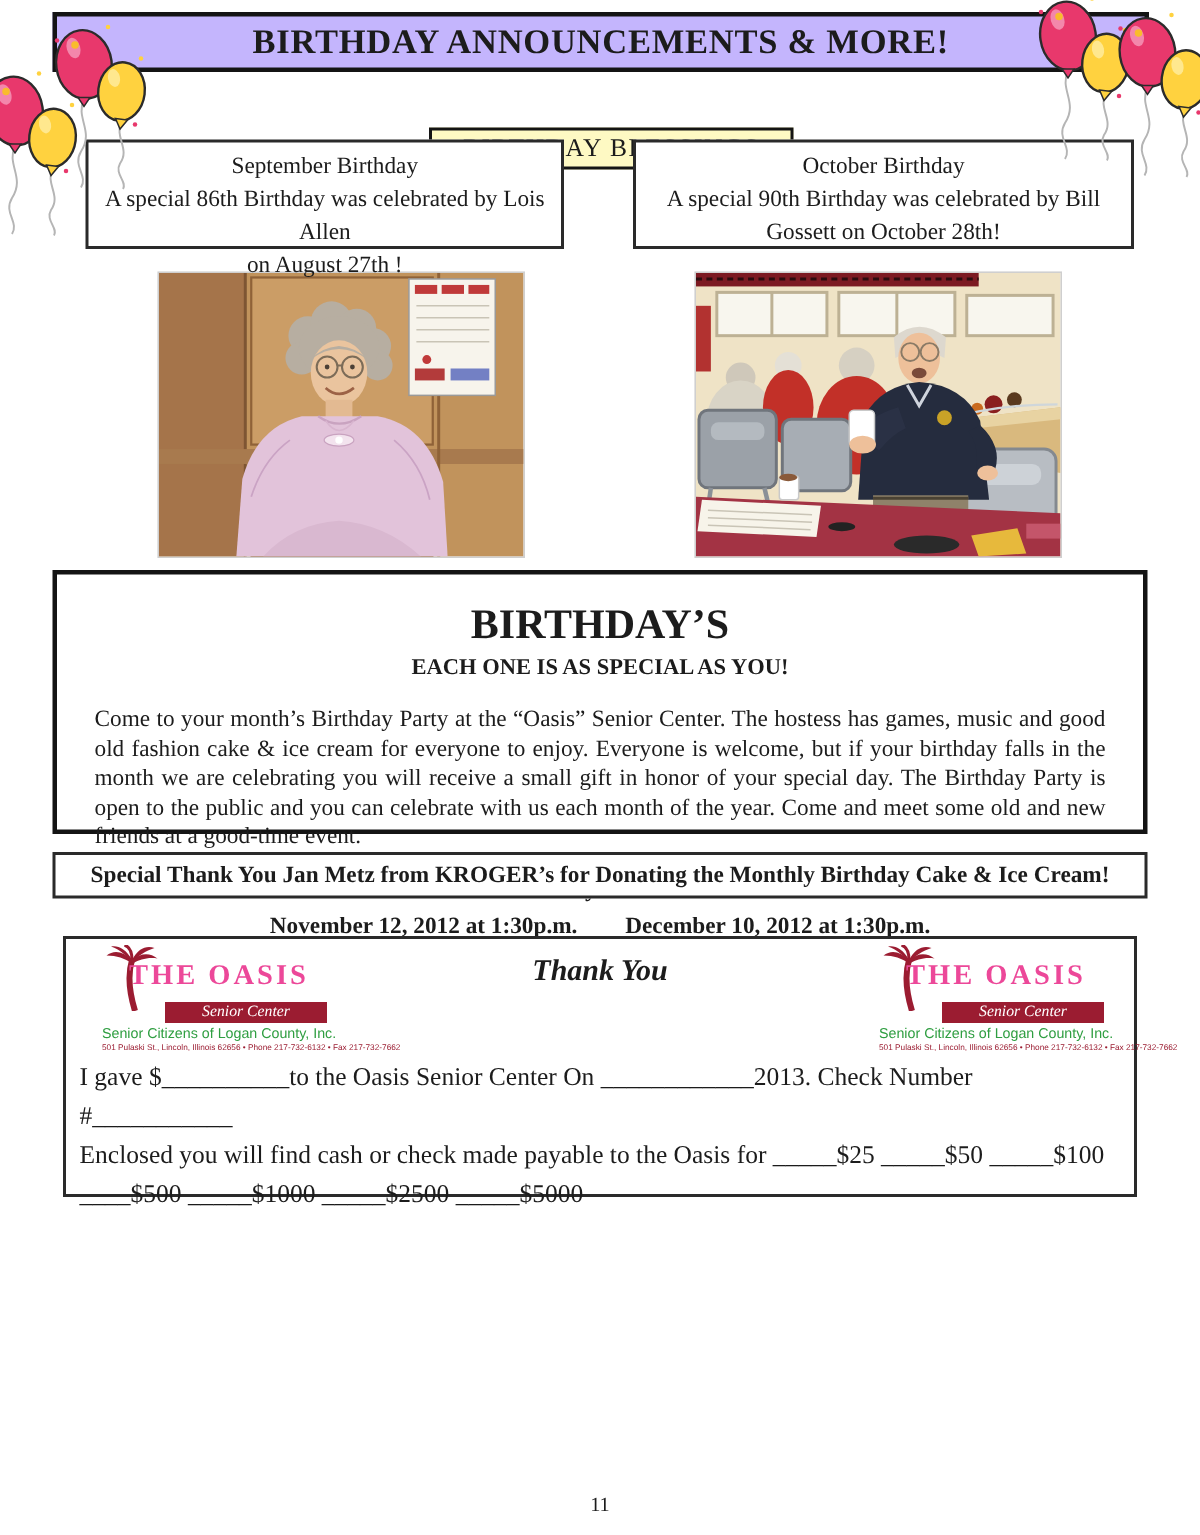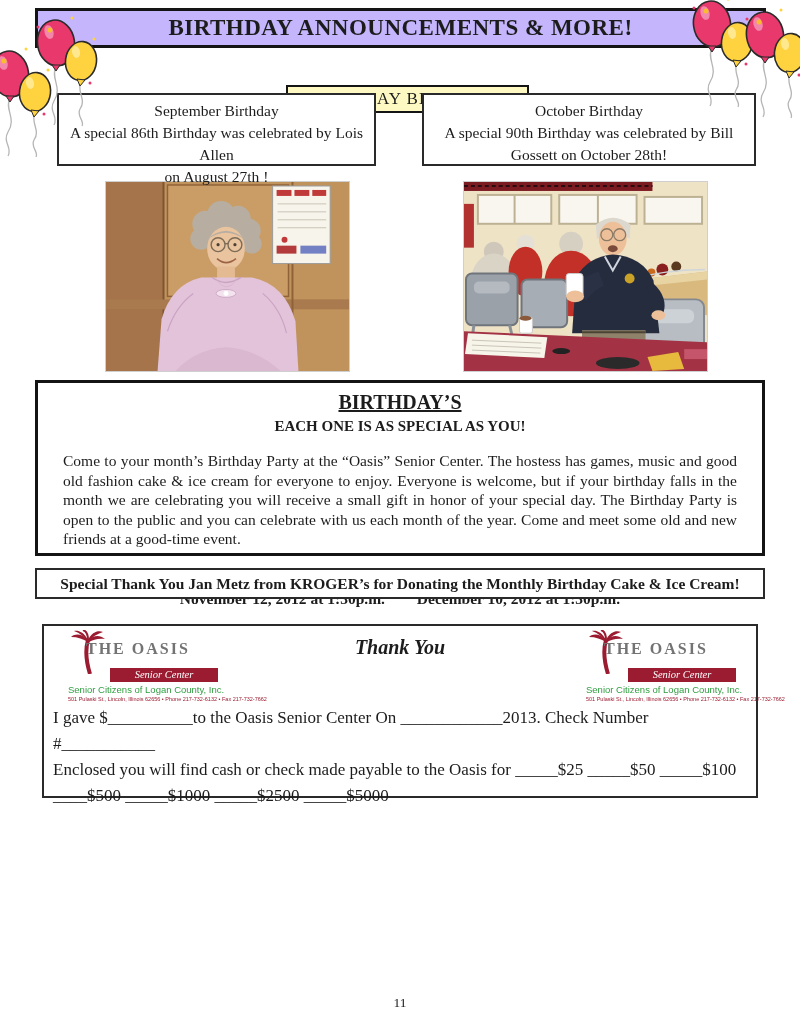--- a/index.html
+++ b/index.html
@@ -17,21 +17,21 @@
   .blessings-box h2{margin:0;font-size:17px;font-weight:normal;letter-spacing:1px;}
 
   .bday-note{border:2px solid #2a2a2a;background:#fff;text-align:center;
              font-size:15.5px;line-height:22px;padding-top:5px;z-index:3;}
   .sept-note{left:57px;top:93px;width:319px;height:73px;}
   .oct-note{left:422px;top:93px;width:334px;height:73px;}
   .bday-note .note-title{font-size:15.5px;}
 
   .birthdays-box{left:35px;top:380px;width:730px;height:176px;border:3px solid #141414;
              background:#fff;padding:6px 9px;}
-  .birthdays-box .bd-title{text-align:center;font-size:20px;font-weight:bold;margin:2px 0 4px 0;text-decoration:underline;}
+  .birthdays-box .bd-title{text-align:center;font-size:28px;font-weight:bold;margin:12px 0 4px 0;}
   .birthdays-box .bd-sub{text-align:center;font-size:15px;font-weight:bold;margin:0 0 6px 0;}
   .birthdays-box .bd-body{font-size:15.5px;line-height:19.5px;text-align:justify;margin:16px;}
   .birthdays-box .bd-party{text-align:center;font-size:16px;font-weight:bold;margin:9px 0 0 0;}
   .birthdays-box .bd-dates{text-align:center;font-size:15.5px;font-weight:bold;margin:7px 0 0 0;}
   .birthdays-box .bd-dates span{margin:0 14px;}
 
   .banner-box{left:35px;top:568px;width:730px;height:31px;border:2px solid #2a2a2a;
              display:flex;align-items:center;justify-content:center;background:#fff;}
   .banner-box p{margin:0;font-size:15.5px;font-weight:bold;}
 
@@ -53,21 +53,21 @@
   .balloons-b{left:-14px;top:44px;}
   .balloons-c{left:688px;top:-6px;}
   .balloons-d{left:741px;top:5px;}
 
   
   .oasis-logo{position:absolute;width:152px;}
   .logo-left{left:24px;top:6px;}
   .logo-right{right:18px;top:6px;}
   .oasis-top{position:relative;height:36px;}
   .oasis-palm{position:absolute;left:2px;top:-2px;}
-  .oasis-name{position:absolute;left:18px;top:8px;font-size:16px;color:#737373;
+  .oasis-name{position:absolute;left:18px;top:8px;font-size:19px;color:#ec4899;
               letter-spacing:2px;font-weight:bold;white-space:nowrap;}
   .oasis-banner{margin-left:42px;width:108px;background:#9b1c31;color:#fff;
               font-style:italic;font-size:10.5px;text-align:center;padding:1px 0 2px 0;}
   .oasis-org{color:#2f9e41;font-family:"Liberation Sans",sans-serif;font-size:9.5px;
               text-align:left;margin-top:2px;white-space:nowrap;}
   .oasis-addr{color:#9b1c31;font-family:"Liberation Sans",sans-serif;font-size:5.5px;
               text-align:center;margin-top:1px;white-space:nowrap;}
 
   .page-num{left:0;top:995px;width:100%;text-align:center;font-size:13.5px;}
   .hidden-defs{position:absolute;width:0;height:0;overflow:hidden;}

